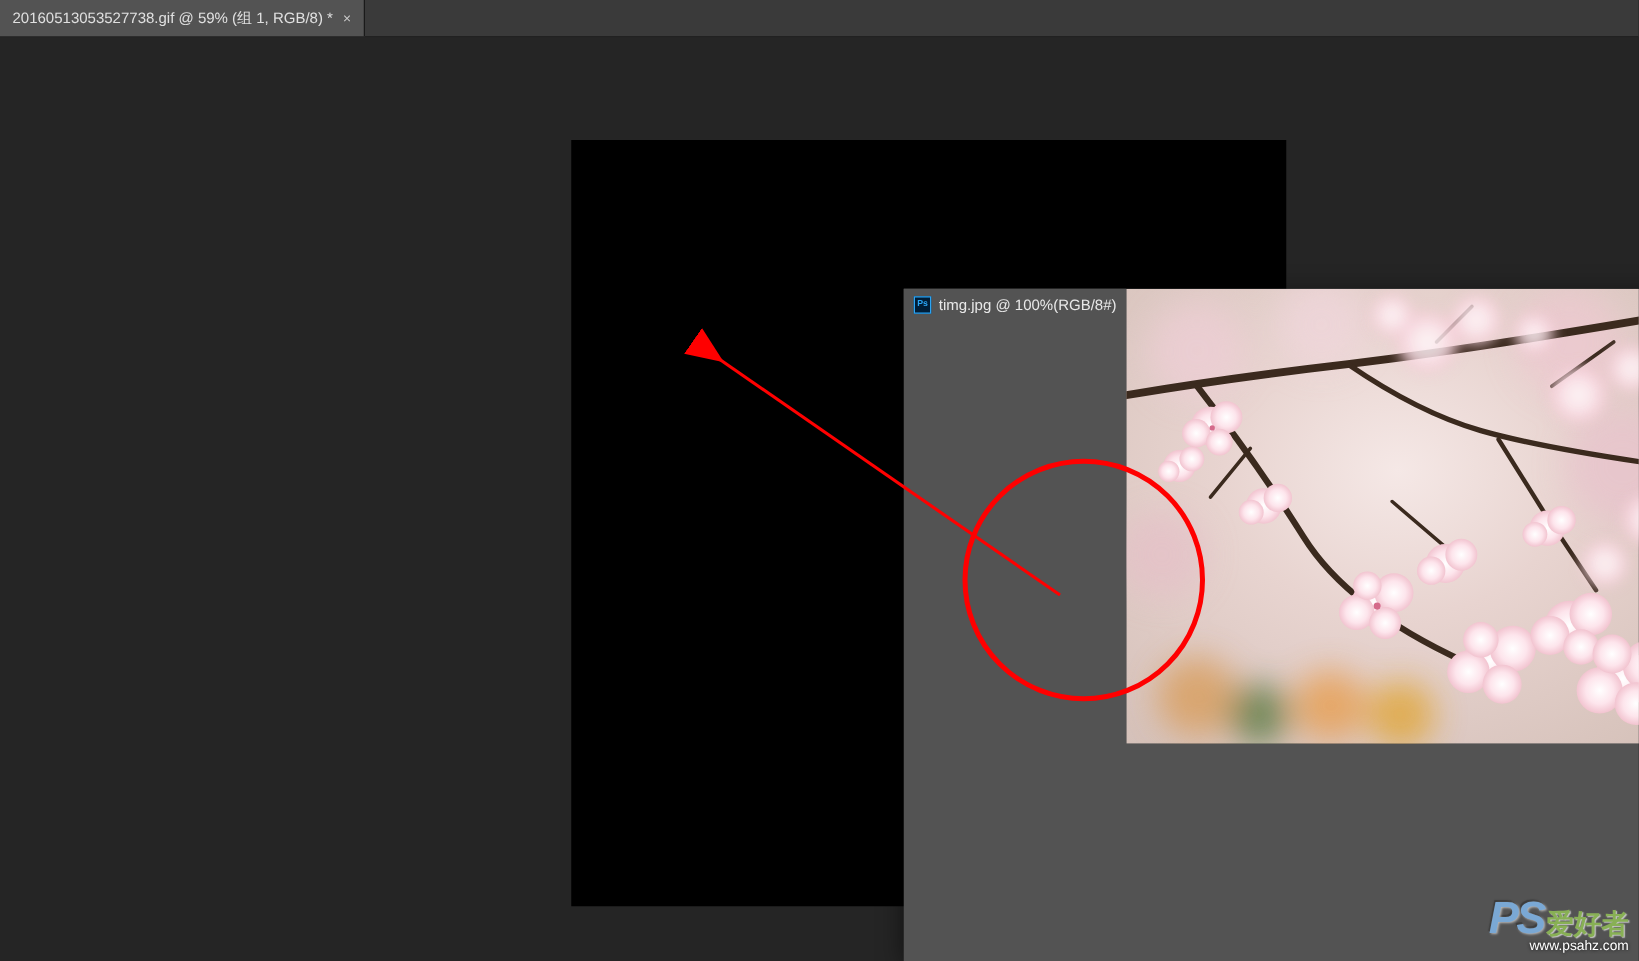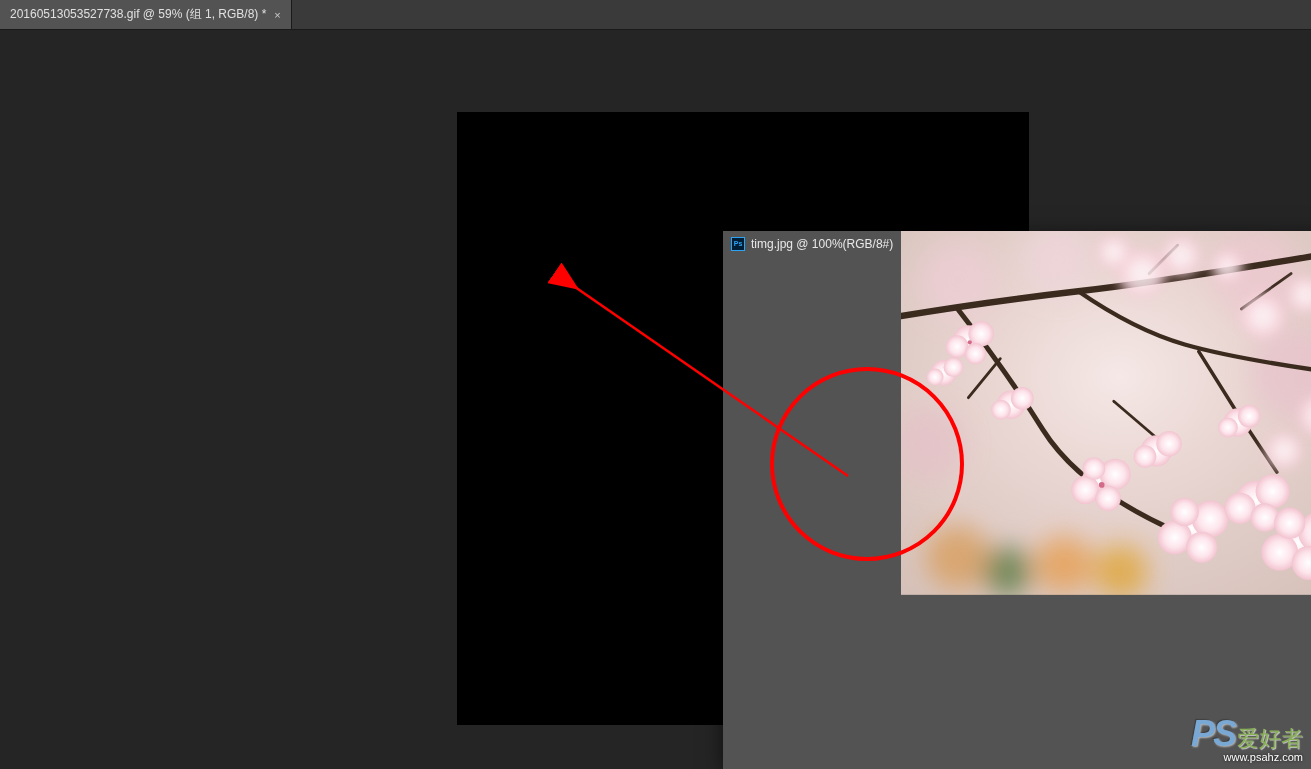--- a/index.html
+++ b/index.html
@@ -134,21 +134,21 @@
   font-size: 36px;
   font-weight: 900;
   font-style: italic;
   color: #7aa8d4;
   text-shadow: 1px 1px 2px rgba(255,255,255,0.6), -1px -1px 1px rgba(0,0,0,0.3);
   letter-spacing: -2px;
 }
 
 .wm-text {
   font-size: 22px;
-  font-weight: normal;
+  font-weight: bold;
   color: #88b055;
   text-shadow: 1px 1px 1px rgba(255,255,255,0.7);
 }
 
 .wm-url {
   font-size: 11px;
   color: #fff;
   text-shadow: 0 0 3px rgba(0,0,0,0.8);
   margin-top: -4px;
 }

